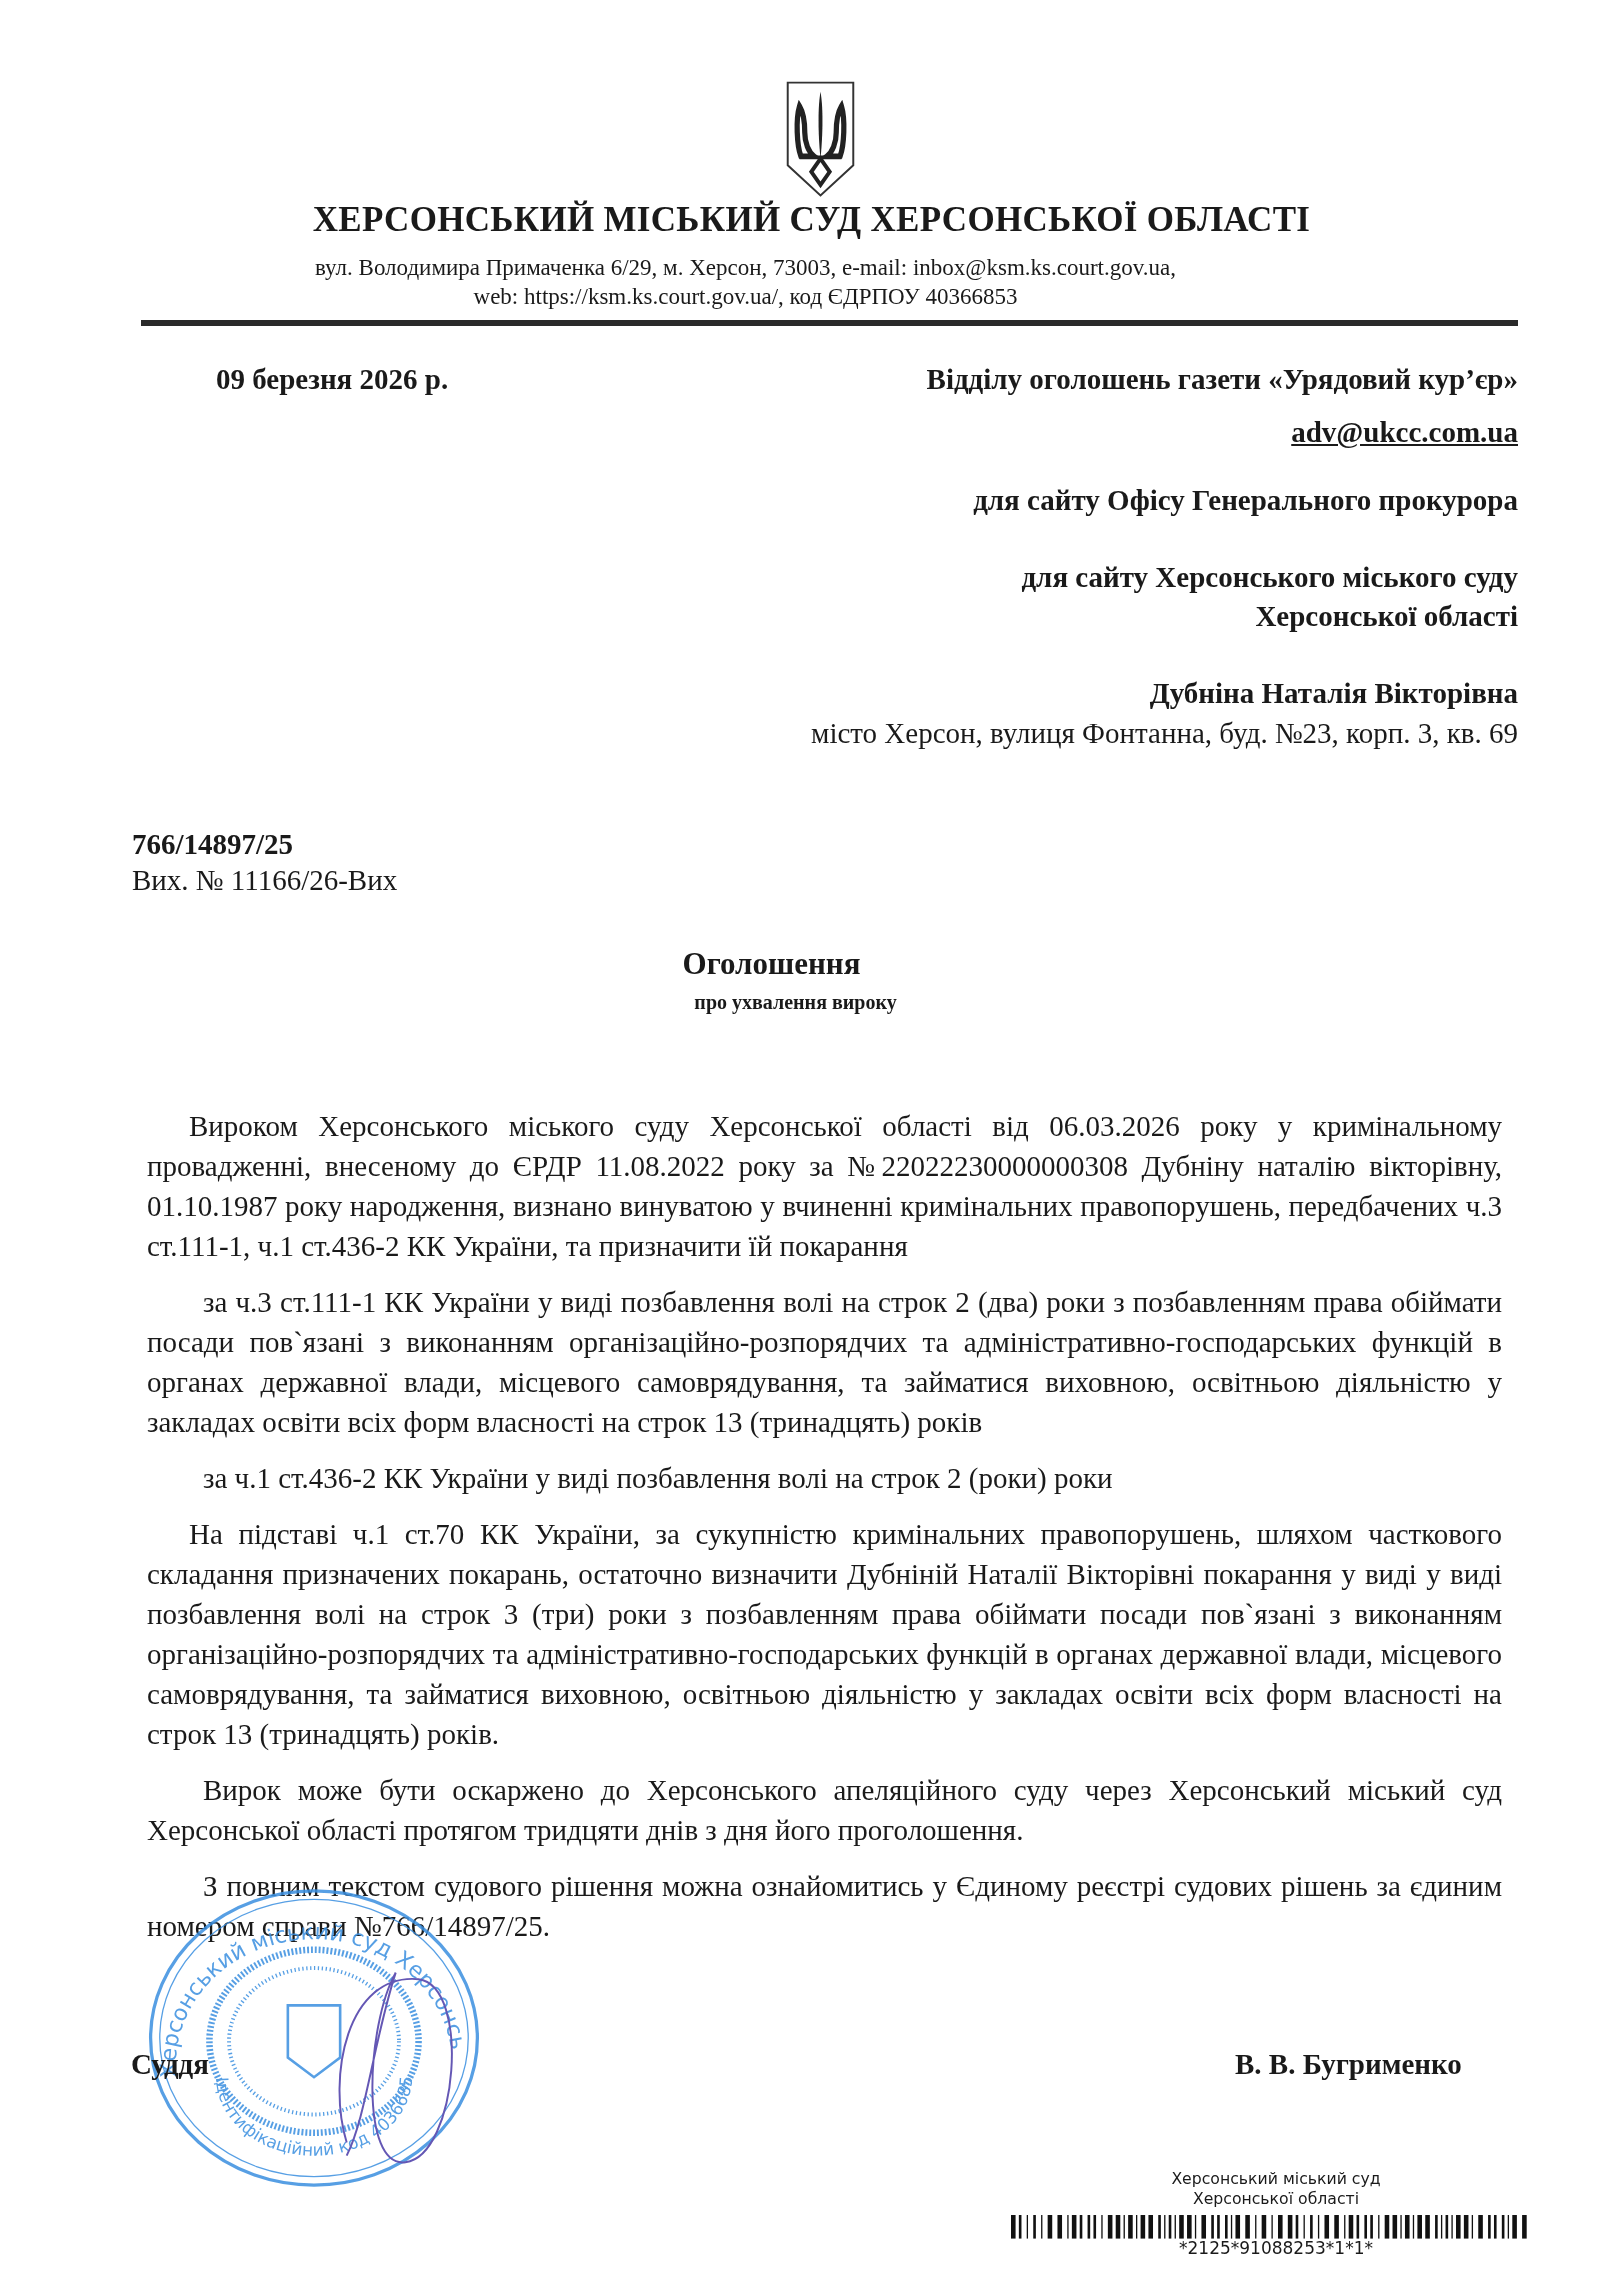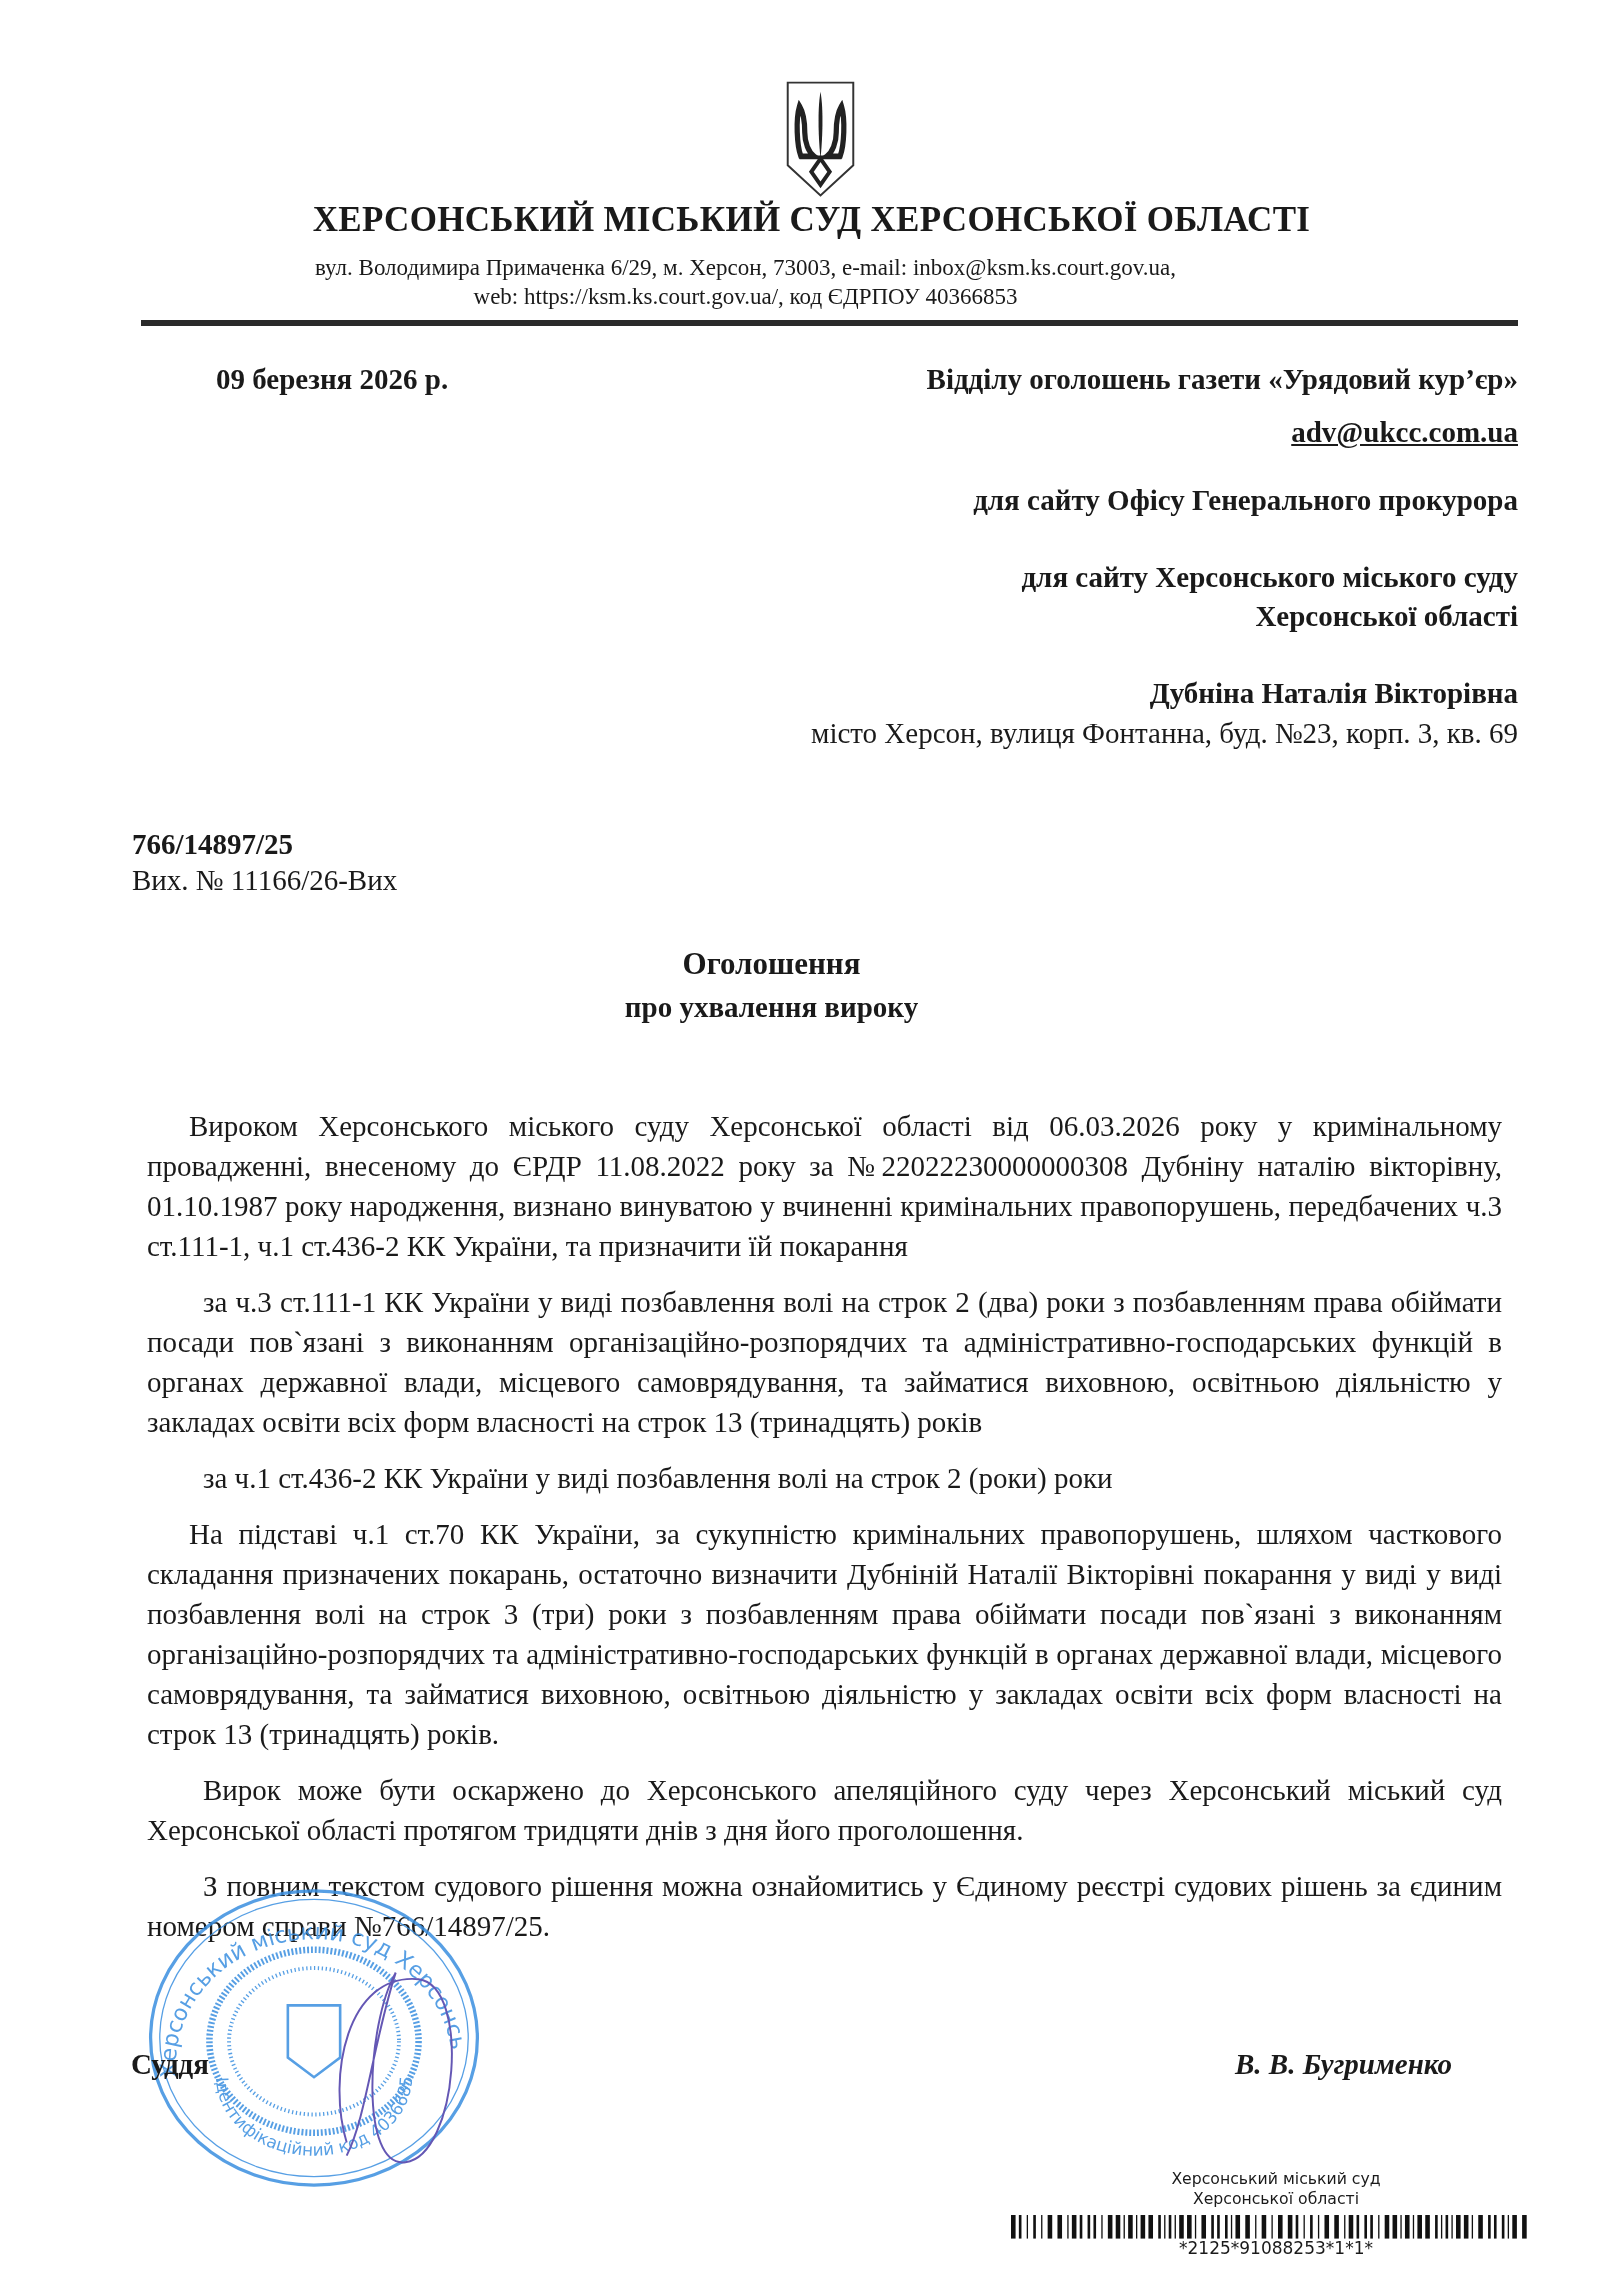--- a/index.html
+++ b/index.html
@@ -23,29 +23,29 @@
     .r4 { top: 561px; }
     .r5 { top: 600px; }
     .r6 { top: 677px; margin-left: 28px; }
     .r7 { top: 717px; font-weight: normal; }
 
     .case-no { left: 132px; top: 828px; font-weight: bold; font-size: 29px; }
     .out-no { left: 132px; top: 864px; font-size: 29px; }
 
     .title { left: 0; width: 1543px; text-align: center; font-weight: bold; }
     .t1 { top: 946px; font-size: 31px; }
-    .t2 { top: 991px; font-size: 29px; }
+    .t2 { top: 991px; font-size: 20px; padding-left: 24px; }
 
     .body-text { left: 131px; width: 1387px; top: 1090px; font-size: 29px; line-height: 40px; }
     .body-text p { margin: 16px; text-align: justify; text-indent: 42px; }
     .body-text p.ind2 { text-indent: 56px; }
 
     .stamp { left: 131px; top: 1881px; width: 366px; height: 314px; opacity: 0.85; }
     .judge-label { left: 131px; top: 2048px; font-weight: bold; font-size: 29px; }
-    .judge-name { left: 1235px; top: 2048px; font-weight: bold; font-size: 29px; font-style: italic; }
+    .judge-name { left: 1235px; top: 2048px; font-weight: bold; font-size: 29px; }
 
     .bc-text { left: 1021px; width: 510px; text-align: center;
                font-family: "DejaVu Sans", sans-serif; font-size: 15.7px; }
     .bc1 { top: 2169px; }
     .bc2 { top: 2189px; }
     .barcode { left: 1011px; top: 2215px; width: 517px; height: 23.6px; }
     .bc3 { top: 2238px; font-size: 17px; }
   </style>
 </head>
 <body>

